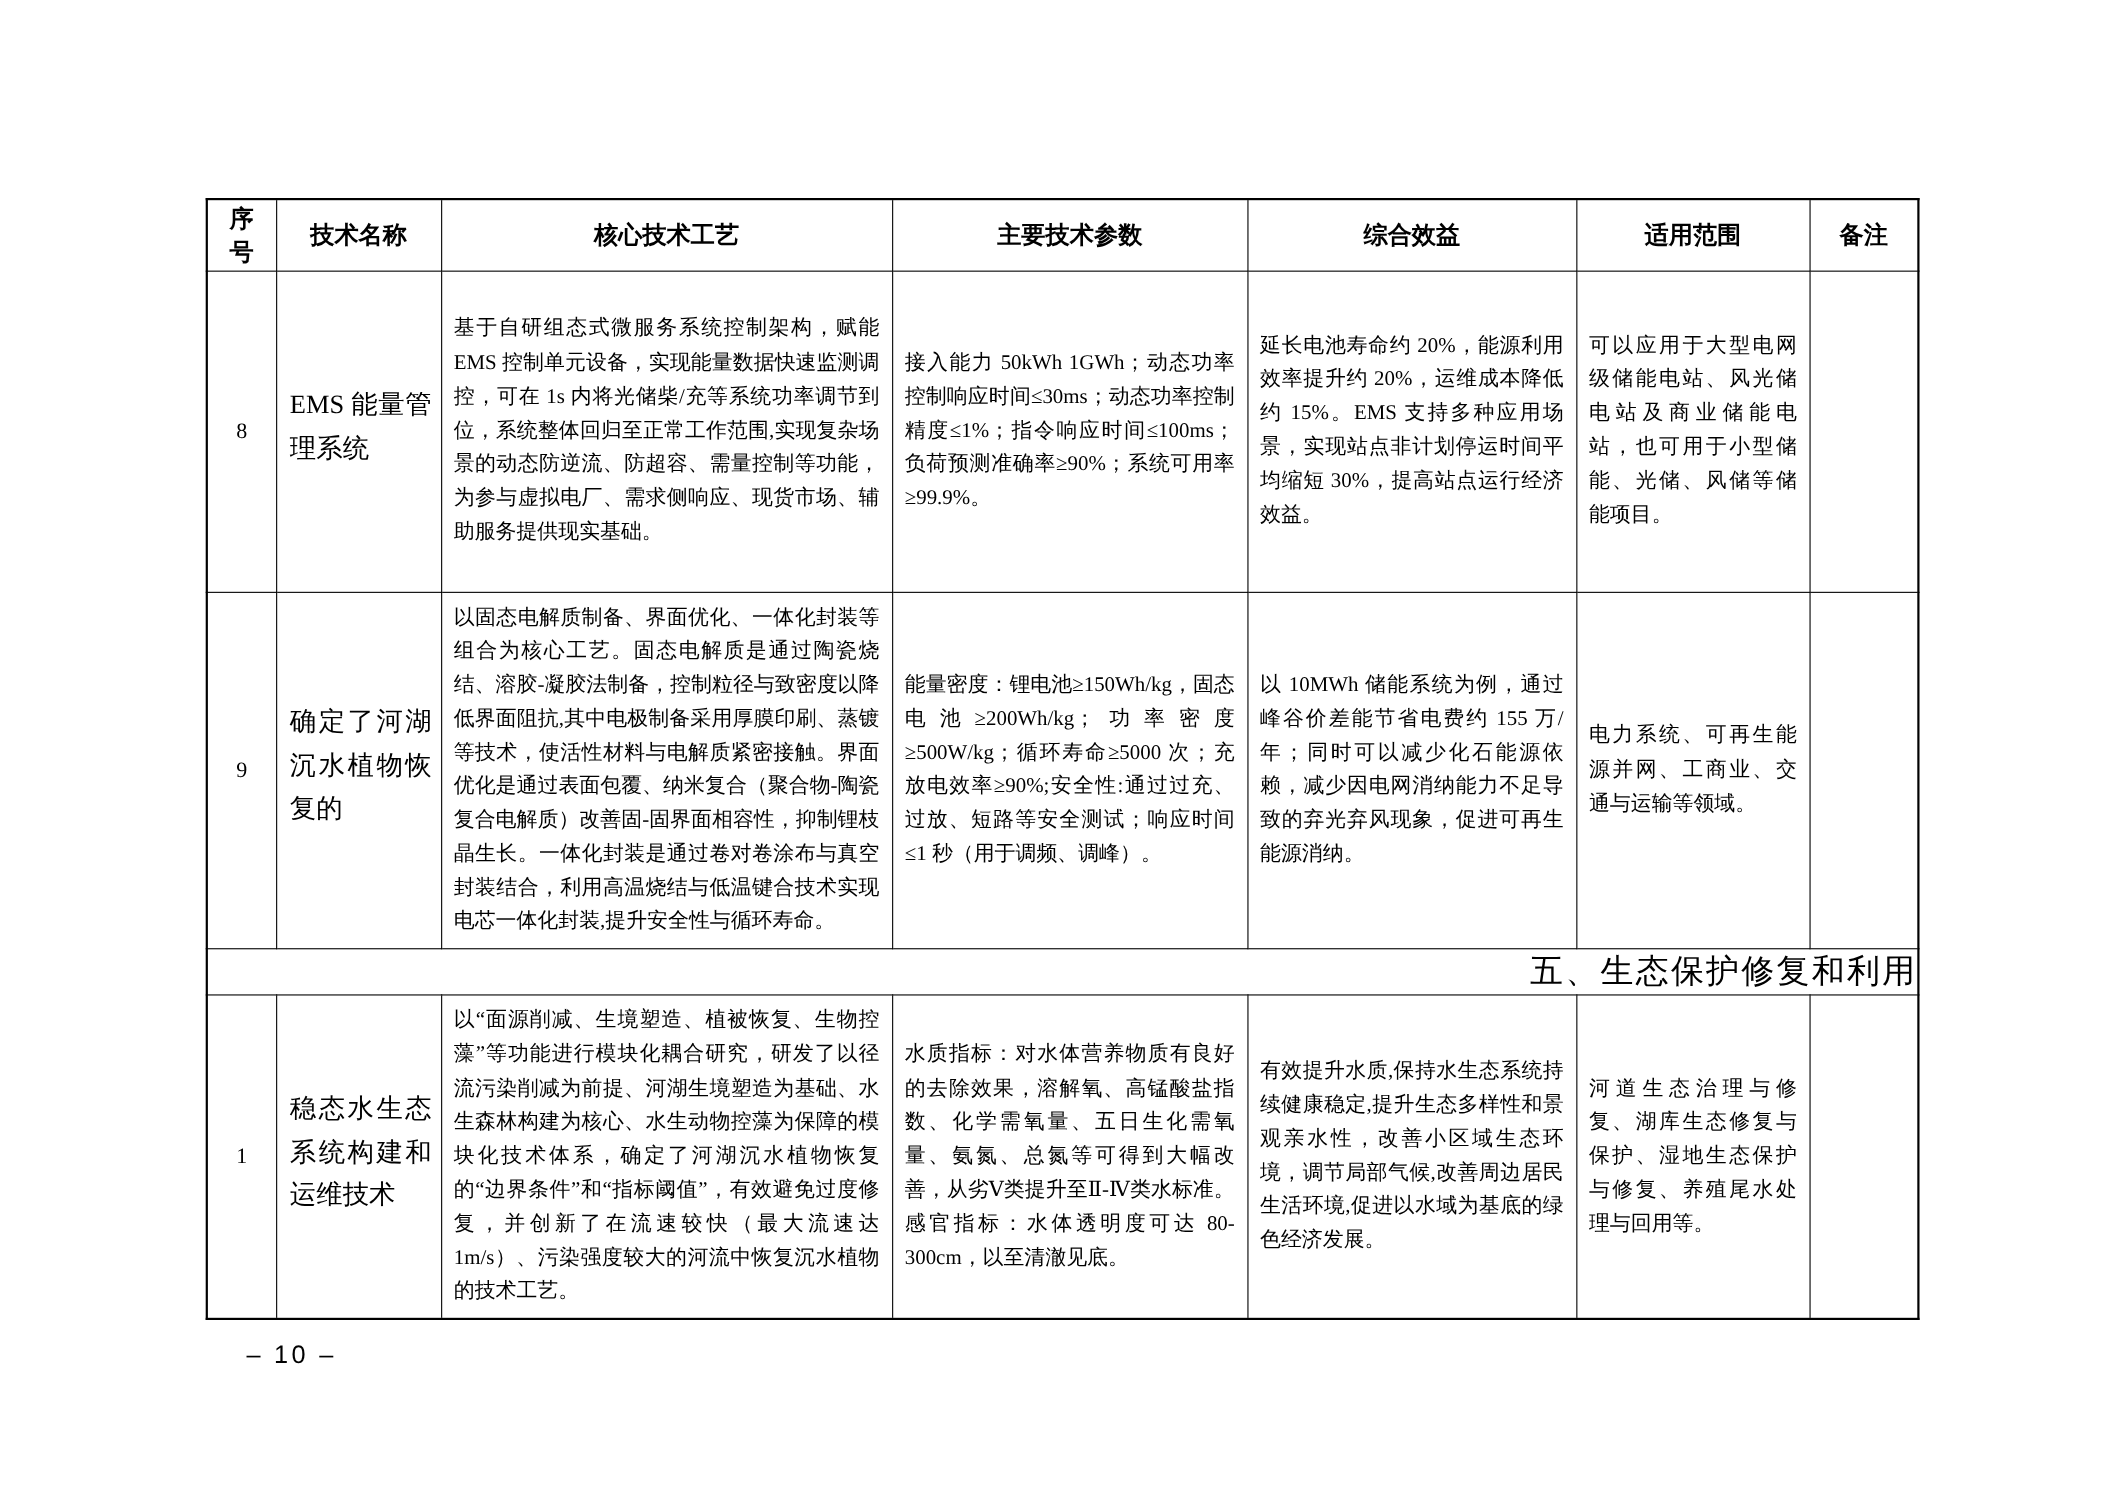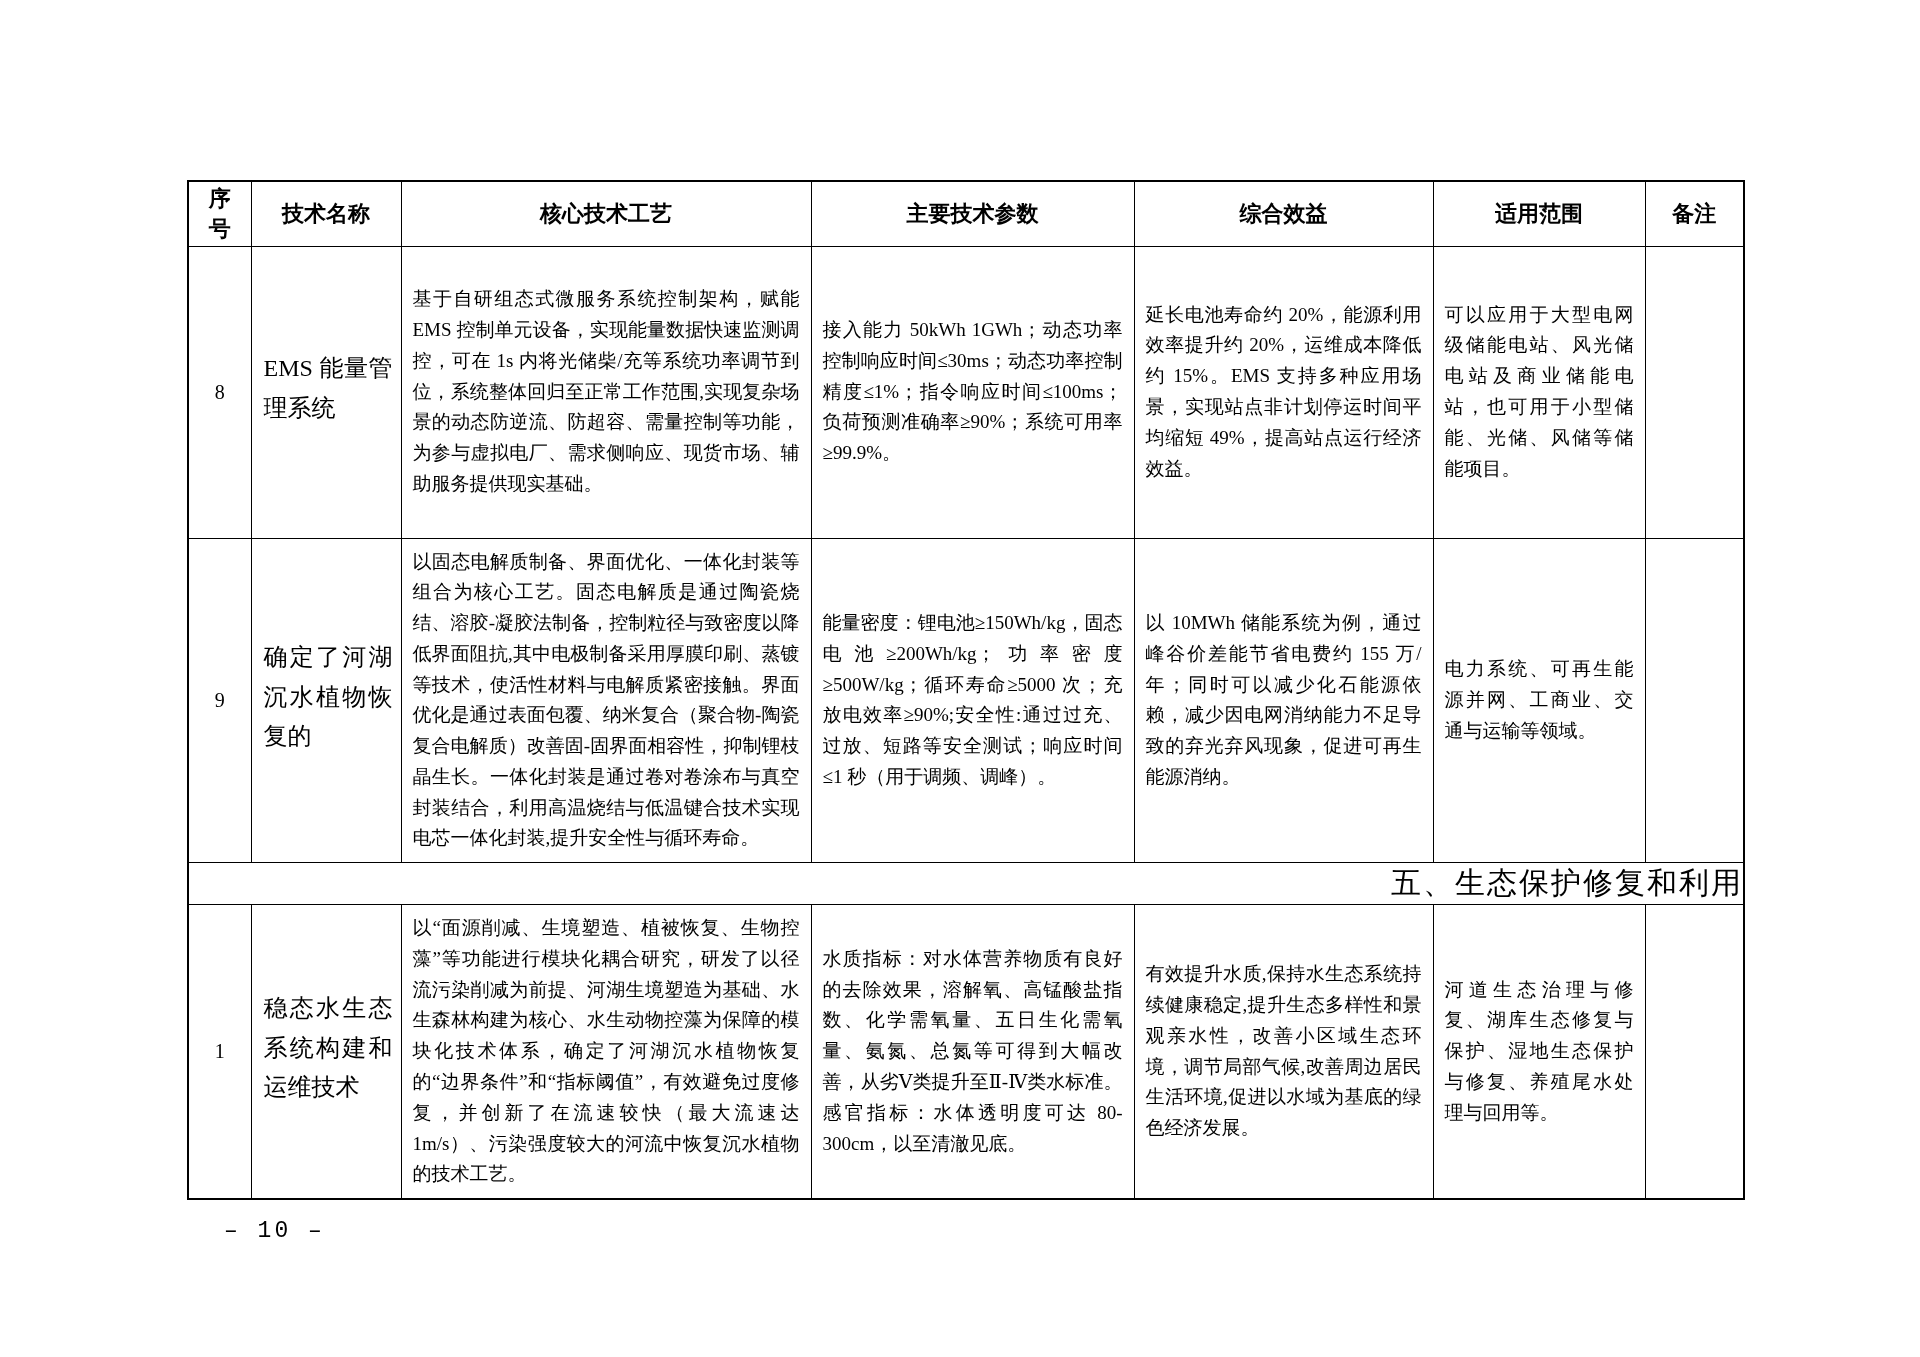--- a/index.html
+++ b/index.html
@@ -50,21 +50,21 @@
   }
   .section-cell {
     font-family: "Liberation Sans", "DejaVu Sans", sans-serif;
     font-weight: bold; font-size: 30px;
     text-align: right; padding-left: 26px;
     letter-spacing: 2px;
   }
   .page-number {
     position: absolute; left: 224px; top: 1218px;
     font-size: 23px; letter-spacing: 3px;
-    font-family: Liberation Mono, monospace;
+    font-family: Liberation Sans, sans-serif;
   }
 </style>
 </head>
 <body>
 
 <div class="page">
 
   <table class="doc-table">
     <colgroup>
       <col style="width:63px">
@@ -85,21 +85,21 @@
       <th>综合效益</th>
       <th>适用范围</th>
       <th>备注</th>
     </tr>
 
     <tr class="row-8">
       <td class="cell-no">8</td>
       <td class="cell-name">EMS 能量管理系统</td>
       <td class="cell-text">基于自研组态式微服务系统控制架构，赋能 EMS 控制单元设备，实现能量数据快速监测调控，可在 1s 内将光储柴/充等系统功率调节到位，系统整体回归至正常工作范围,实现复杂场景的动态防逆流、防超容、需量控制等功能，为参与虚拟电厂、需求侧响应、现货市场、辅助服务提供现实基础。</td>
       <td class="cell-text">接入能力 50kWh 1GWh；动态功率控制响应时间≤30ms；动态功率控制精度≤1%；指令响应时间≤100ms；负荷预测准确率≥90%；系统可用率≥99.9%。</td>
-      <td class="cell-text">延长电池寿命约 20%，能源利用效率提升约 20%，运维成本降低约 15%。EMS 支持多种应用场景，实现站点非计划停运时间平均缩短 49%，提高站点运行经济效益。</td>
+      <td class="cell-text">延长电池寿命约 20%，能源利用效率提升约 20%，运维成本降低约 15%。EMS 支持多种应用场景，实现站点非计划停运时间平均缩短 30%，提高站点运行经济效益。</td>
       <td class="cell-text">可以应用于大型电网级储能电站、风光储电站及商业储能电站，也可用于小型储能、光储、风储等储能项目。</td>
       <td class="cell-text"></td>
     </tr>
 
     <tr class="row-9">
       <td class="cell-no">9</td>
       <td class="cell-name">确定了河湖沉水植物恢复的</td>
       <td class="cell-text">以固态电解质制备、界面优化、一体化封装等组合为核心工艺。固态电解质是通过陶瓷烧结、溶胶-凝胶法制备，控制粒径与致密度以降低界面阻抗,其中电极制备采用厚膜印刷、蒸镀等技术，使活性材料与电解质紧密接触。界面优化是通过表面包覆、纳米复合（聚合物-陶瓷复合电解质）改善固-固界面相容性，抑制锂枝晶生长。一体化封装是通过卷对卷涂布与真空封装结合，利用高温烧结与低温键合技术实现电芯一体化封装,提升安全性与循环寿命。</td>
       <td class="cell-text">能量密度：锂电池≥150Wh/kg，固态电池≥200Wh/kg；功率密度≥500W/kg；循环寿命≥5000 次；充放电效率≥90%;安全性:通过过充、过放、短路等安全测试；响应时间≤1 秒（用于调频、调峰）。</td>
       <td class="cell-text">以 10MWh 储能系统为例，通过峰谷价差能节省电费约 155 万/年；同时可以减少化石能源依赖，减少因电网消纳能力不足导致的弃光弃风现象，促进可再生能源消纳。</td>

